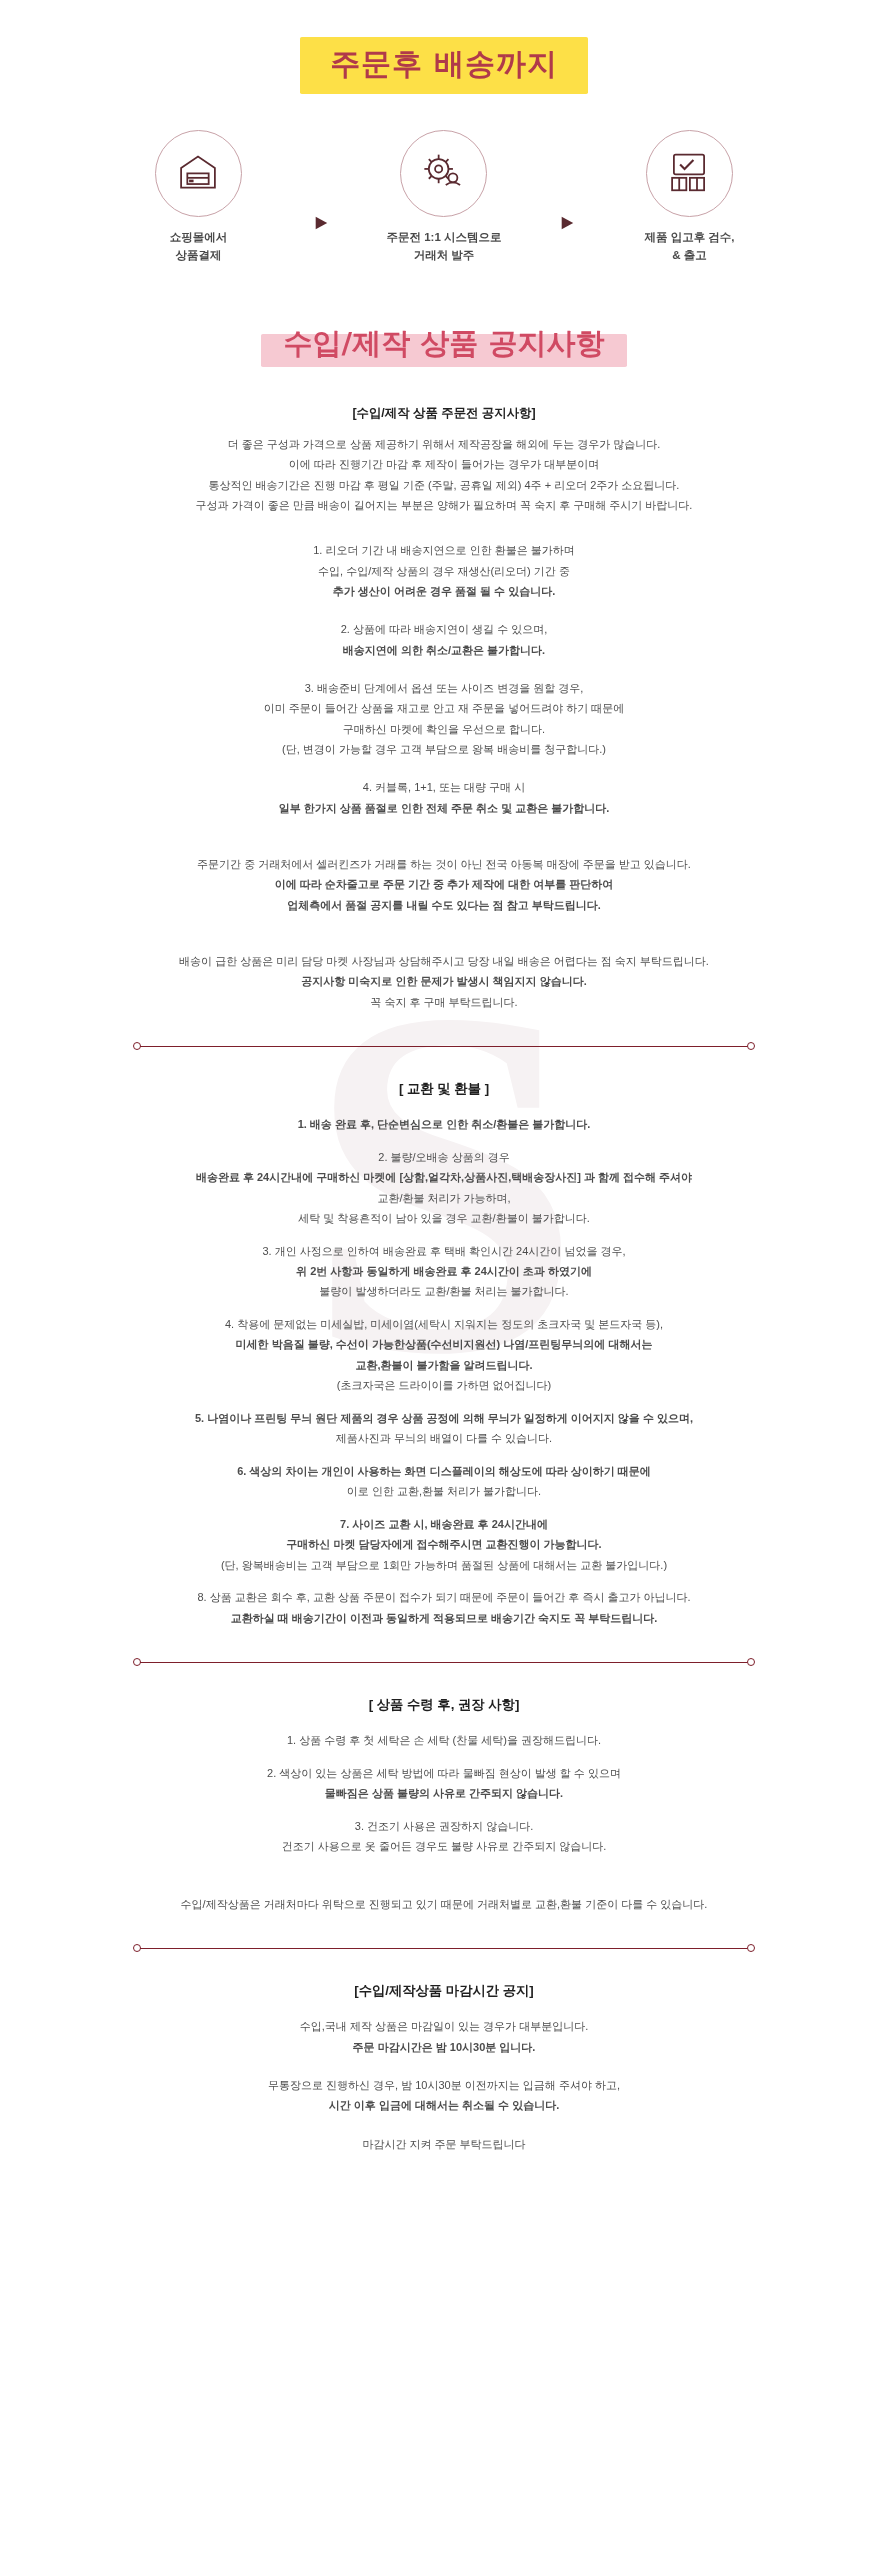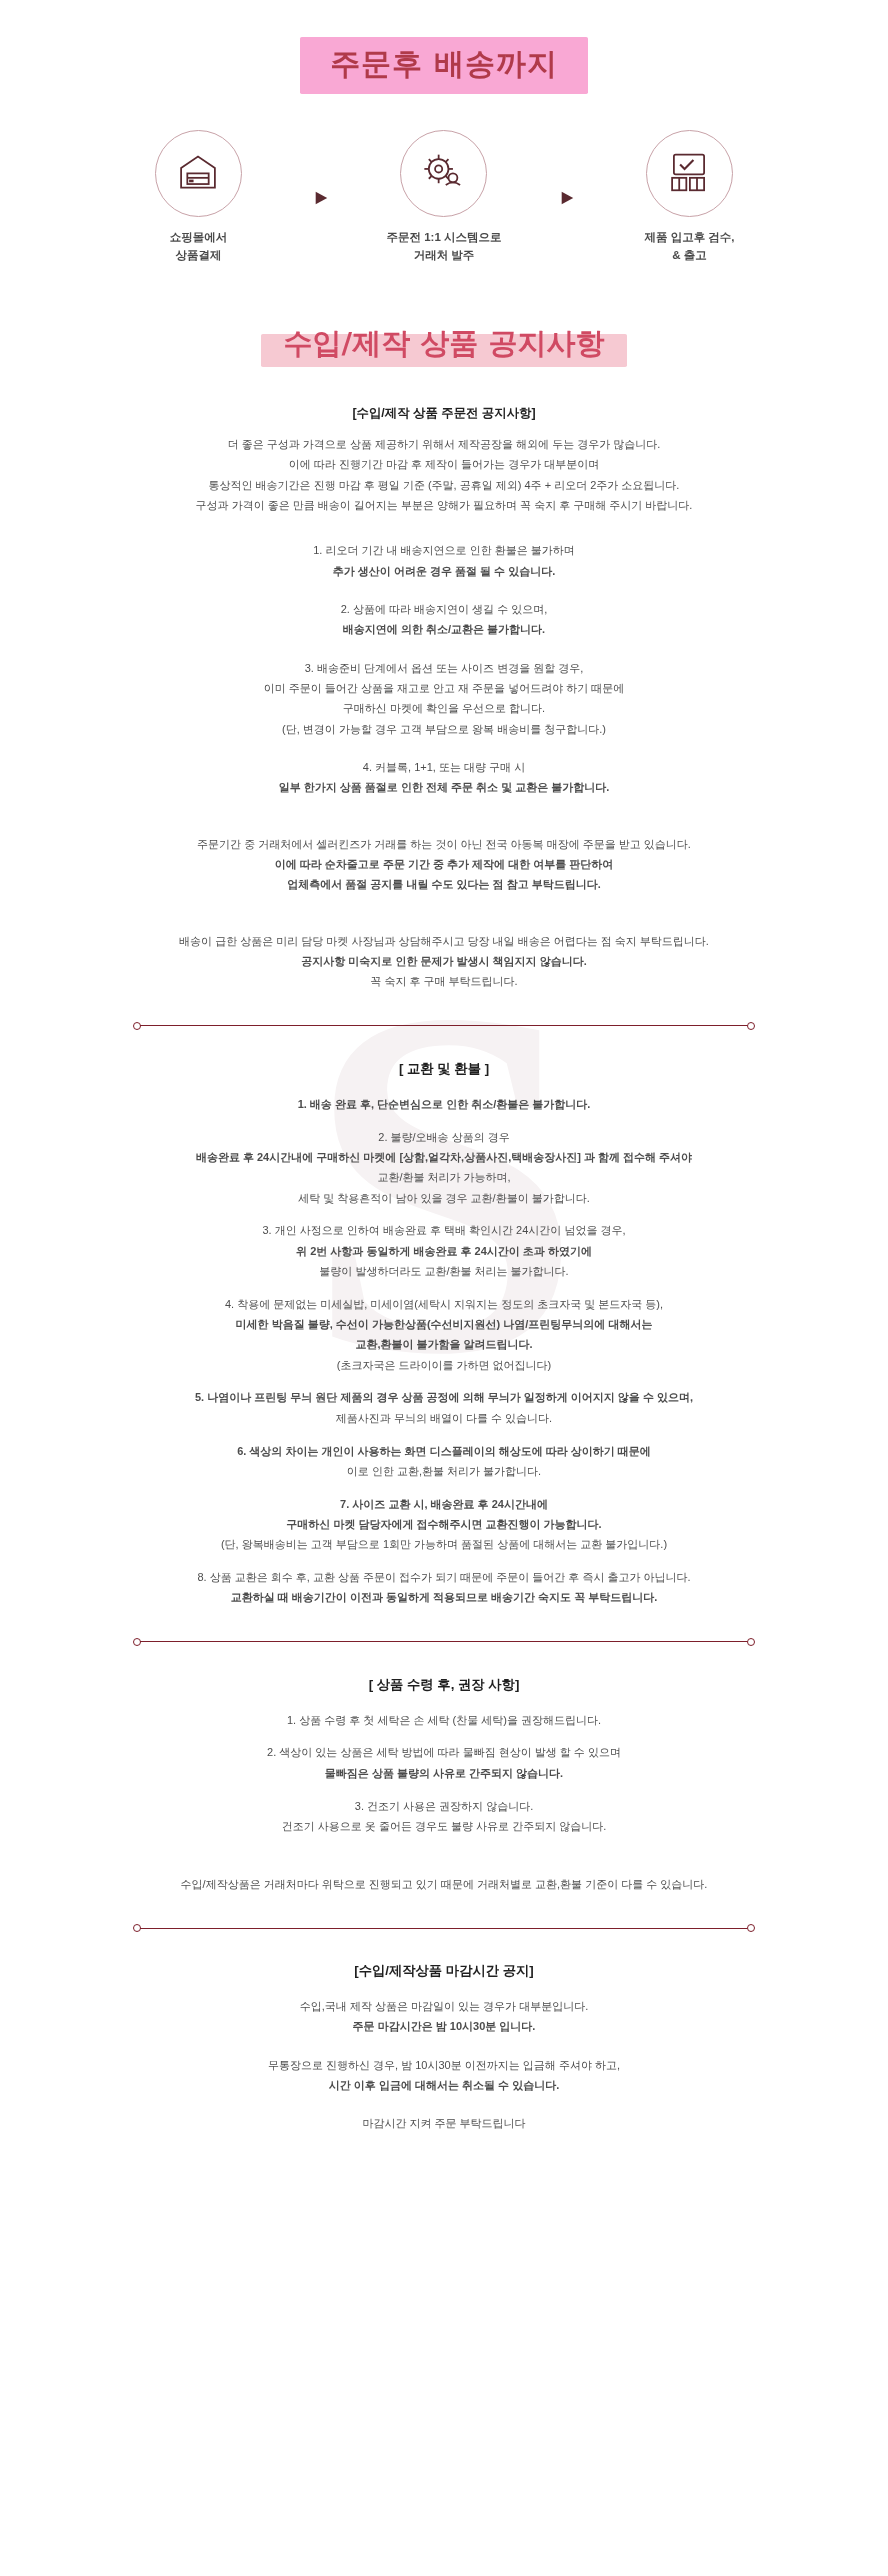--- a/index.html
+++ b/index.html
@@ -34,36 +34,36 @@
   }
   .content{position:relative;z-index:2;}
 
   
   .banner-wrap{
     padding-top:37px;
     text-align:center;
   }
   .banner{
     display:inline-block;
-    background:#f9a8d4;
+    background:#fde047;
     color:#b03a4a;
     font-size:30px;
     font-weight:800;
     letter-spacing:0.9px;
     padding:7px 30px 9px;
     border-radius:1.8px;
     font-family:"DejaVu Sans","Liberation Sans",sans-serif;
   }
 
   
   .steps{
     margin:36px auto 0;
     width:675px;
     display:flex;
-    align-items:center;
+    align-items:flex-end;
     justify-content:center;
     gap:16px;
   }
   .step{
     width:187px;
     text-align:center;
   }
   .step .circle{
     width:85px;height:85px;
     margin:0 auto;
@@ -269,20 +269,21 @@
 
       <p class="t">더 좋은 구성과 가격으로 상품 제공하기 위해서 제작공장을 해외에 두는 경우가 많습니다.</p>
       <p class="t">이에 따라 진행기간 마감 후 제작이 들어가는 경우가 대부분이며</p>
       <p class="t">통상적인 배송기간은 진행 마감 후 평일 기준 (주말, 공휴일 제외) 4주 + 리오더 2주가 소요됩니다.</p>
       <p class="t">구성과 가격이 좋은 만큼 배송이 길어지는 부분은 양해가 필요하며 꼭 숙지 후 구매해 주시기 바랍니다.</p>
 
       <div class="spacer-28"></div>
 
       <div>
         <p class="t">1. 리오더 기간 내 배송지연으로 인한 환불은 불가하며</p>
+        <p class="t">수입, 수입/제작 상품의 경우 재생산(리오더) 기간 중</p>
         <p class="t red">추가 생산이 어려운 경우 품절 될 수 있습니다.</p>
       </div>
 
       <div class="spacer-20"></div>
 
       <div>
         <p class="t">2. 상품에 따라 배송지연이 생길 수 있으며,</p>
         <p class="t red">배송지연에 의한 취소/교환은 불가합니다.</p>
       </div>
 

